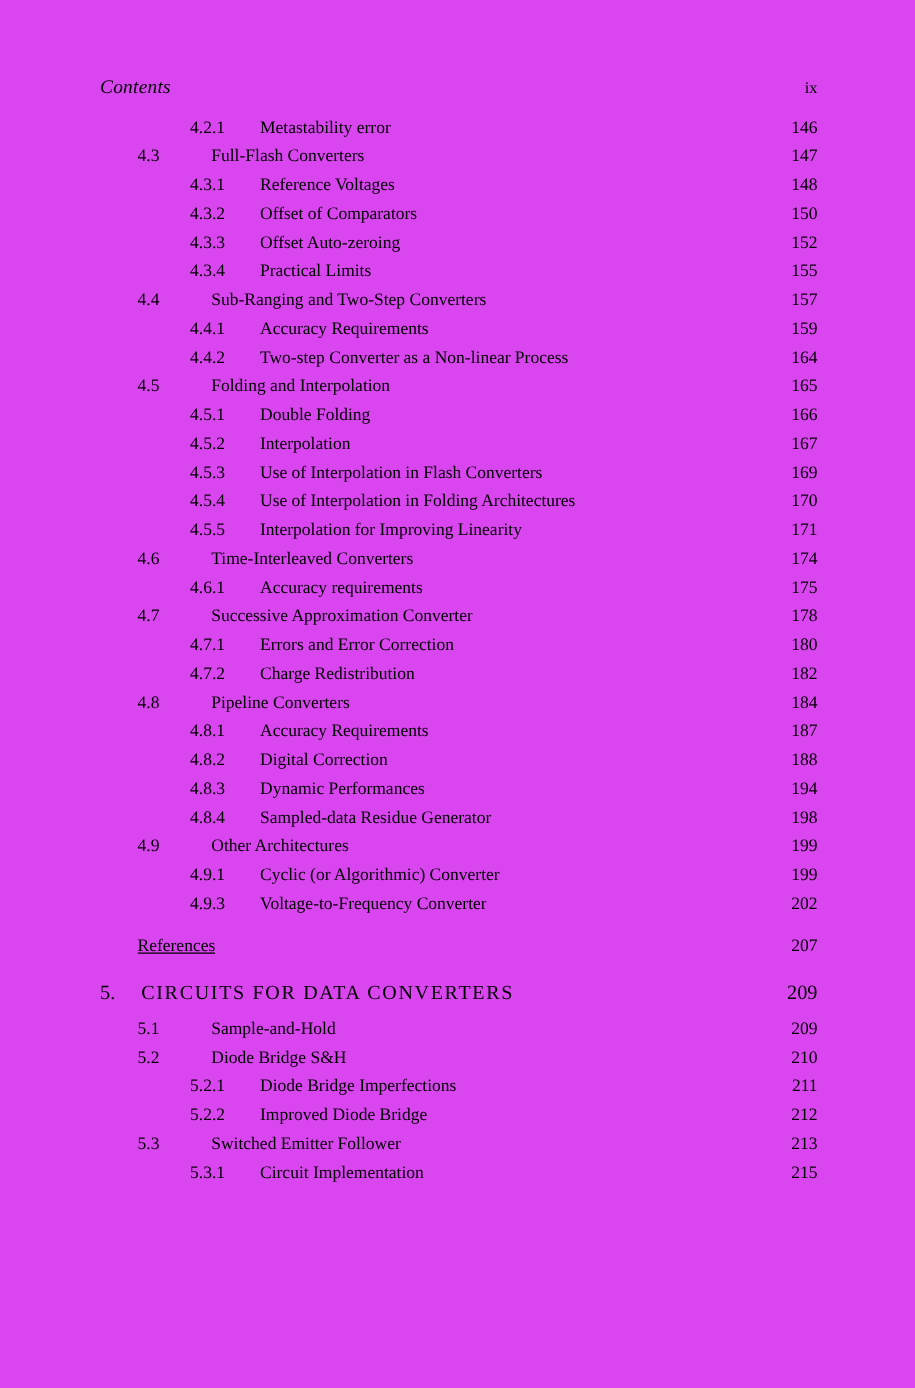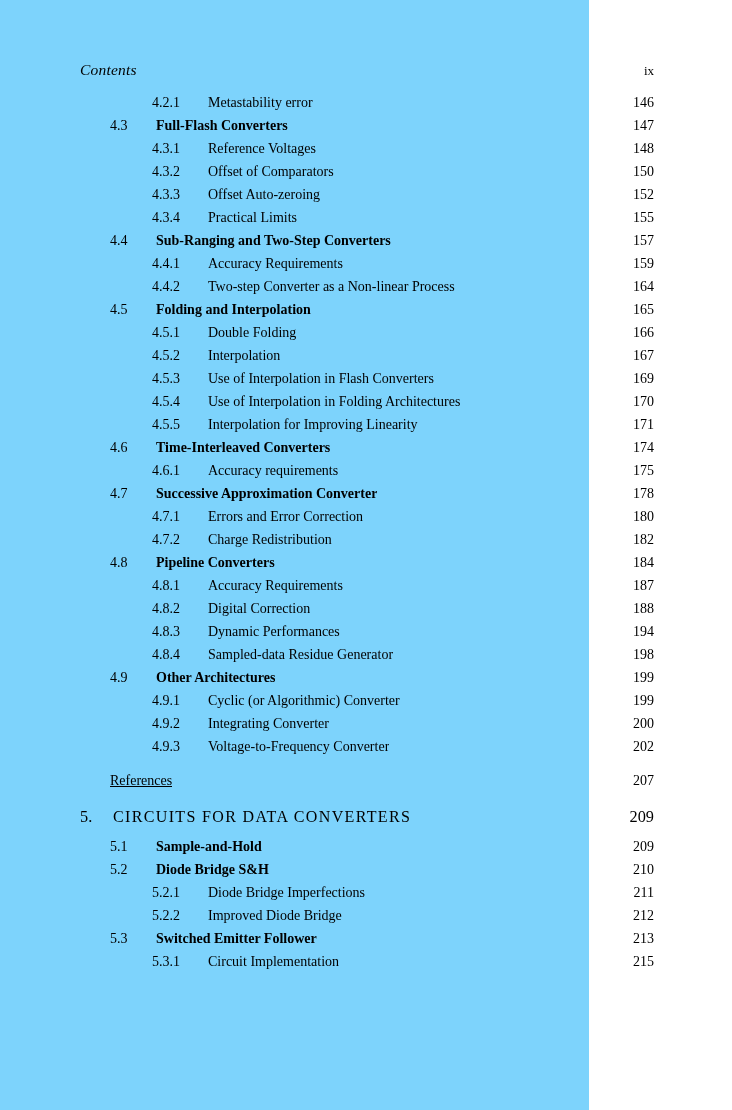--- a/index.html
+++ b/index.html
@@ -15,23 +15,23 @@
     overflow: hidden;
     font-family: "Liberation Serif", "DejaVu Serif", serif;
     color: #000000;
     -webkit-font-smoothing: antialiased;
   }
 
   .page {
     position: absolute;
     left: 0;
     top: 0;
-    width: 589px;
+    width: 732px;
     height: 1110px;
-    background: #7dd3fc;
+    background: #d946ef;
   }
 
   
   .running-head {
     position: absolute;
     left: 80px;
     top: 61px;
     width: 574px;
     display: flex;
     align-items: baseline;
@@ -67,22 +67,21 @@
   .num {
     flex: 0 0 auto;
     text-align: left;
   }
   
   .lvl2 > .num {
     width: 42px;
     margin-left: 30px;
   }
   .lvl2 > .label {
-    margin-left: 4px;
-    font-weight: bold;
+    margin-left: 17px;
   }
   
   .lvl3 > .num {
     width: 56px;
     margin-left: 72px;
   }
   .lvl3 > .label {
     margin-left: 0px;
   }
   
@@ -302,26 +301,20 @@
         <span class="leader"></span>
         <span class="folio">199</span>
       </div>
       <div class="toc-row lvl3">
         <span class="num">4.9.1</span>
         <span class="label">Cyclic (or Algorithmic) Converter</span>
         <span class="leader"></span>
         <span class="folio">199</span>
       </div>
       <div class="toc-row lvl3">
-        <span class="num">4.9.2</span>
-        <span class="label">Integrating Converter</span>
-        <span class="leader"></span>
-        <span class="folio">200</span>
-      </div>
-      <div class="toc-row lvl3">
         <span class="num">4.9.3</span>
         <span class="label">Voltage-to-Frequency Converter</span>
         <span class="leader"></span>
         <span class="folio">202</span>
       </div>
       <div class="toc-row lvl-ref gap-before">
         <span class="label">References</span>
         <span class="leader"></span>
         <span class="folio">207</span>
       </div>

